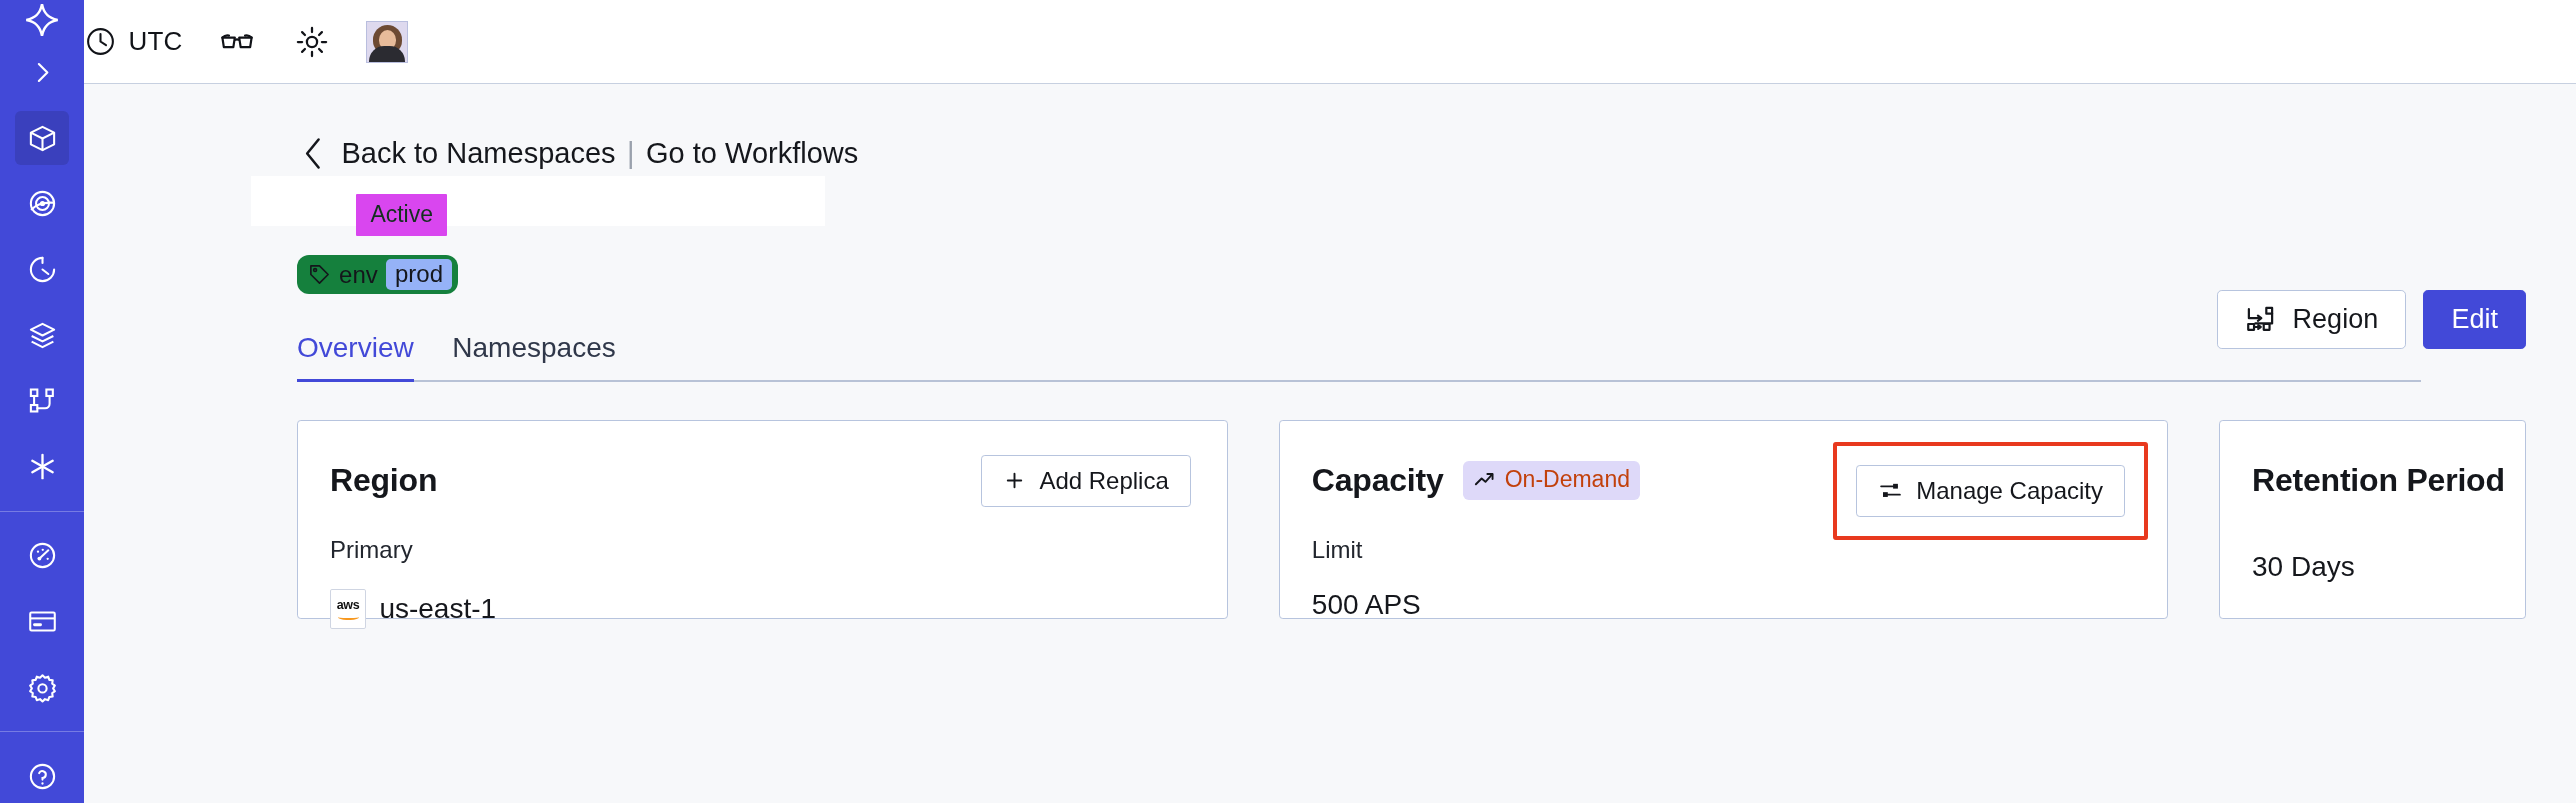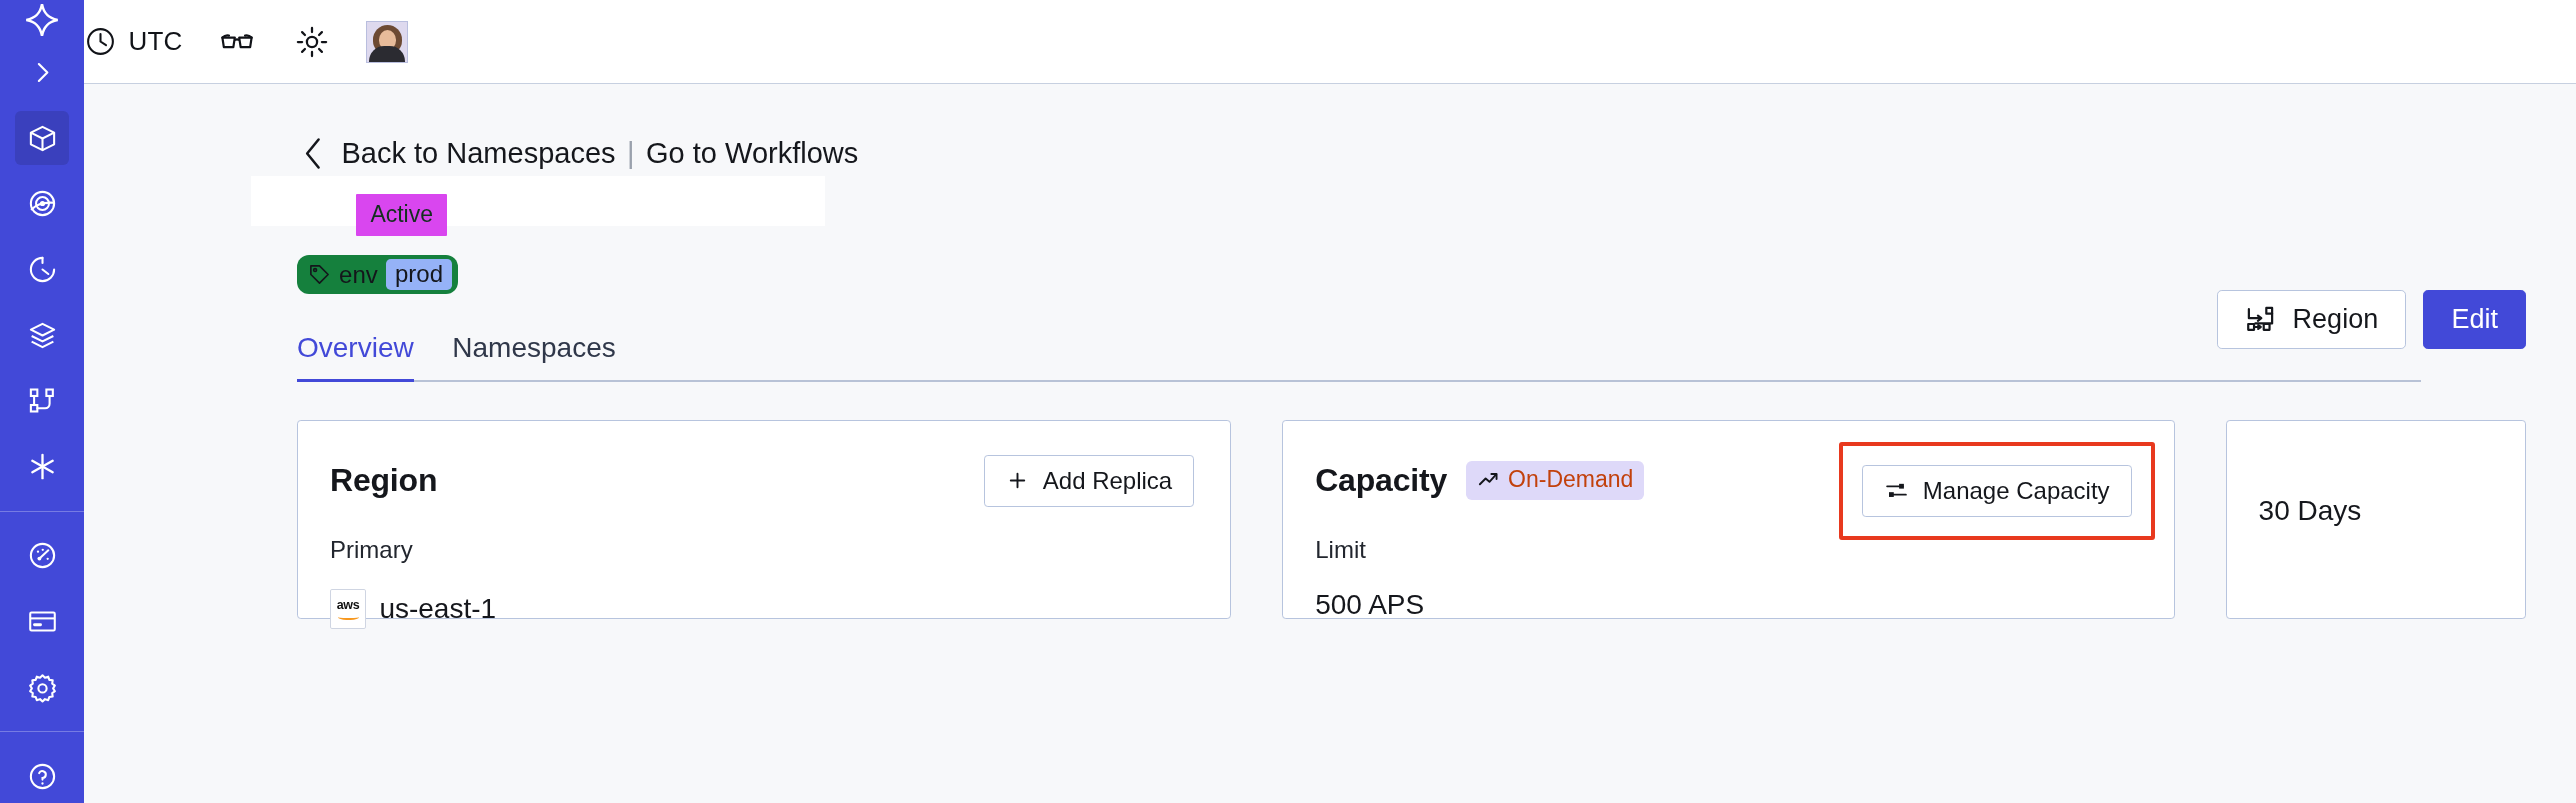--- a/index.html
+++ b/index.html
@@ -685,20 +685,23 @@
               <span>Manage Capacity</span>
             </button>
           </div>
           <div class="card-sub">Limit</div>
           <div class="card-value-row">
             <span class="card-value">500 APS</span>
           </div>
         </section>
 
         <section class="card card-retention">
+          <div class="card-head">
+            <span class="card-title">Retention Period</span>
+          </div>
           <div class="retention-value">30  Days</div>
         </section>
 
       </div>
 
     </div>
   </div>
 </div>
 
 

